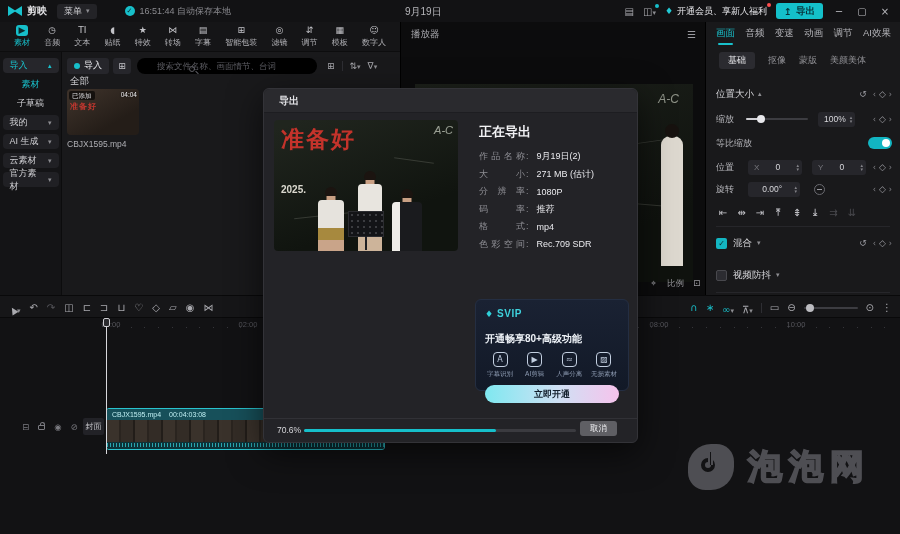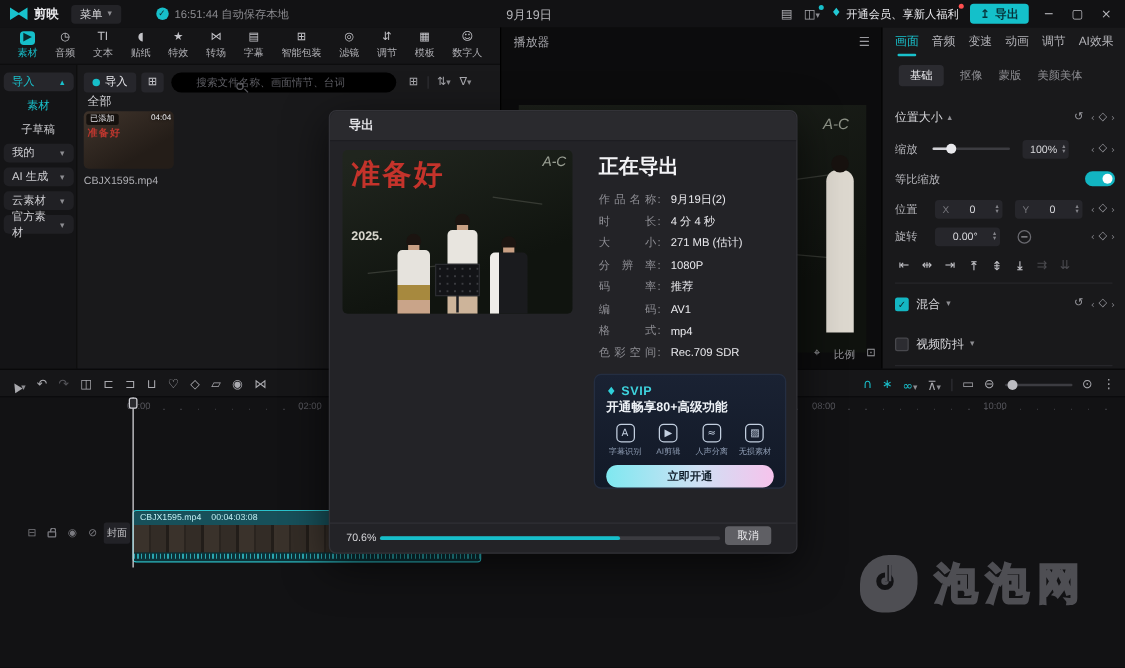--- a/index.html
+++ b/index.html
@@ -151,32 +151,32 @@
   .pv-ac{position:absolute;right:5px;top:4px;color:rgba(225,230,215,.65);font-size:11px;font-style:italic;}
   .pv-year{position:absolute;left:7px;top:64px;color:rgba(238,236,226,.9);font-size:10px;font-weight:bold;}
   .fig{position:absolute;bottom:0;}
   .fig .head{position:absolute;left:50%;transform:translateX(-50%);top:0;width:12px;height:12px;border-radius:50%;background:#1b1410;}
   .fig .skin{position:absolute;left:50%;transform:translateX(-50%);top:9px;width:9px;height:5px;background:#c9a084;}
   .fig .body{position:absolute;left:0;right:0;top:13px;bottom:0;border-radius:4px 4px 0 0;}
   .stand{position:absolute;left:74px;bottom:14px;width:36px;height:26px;background:#131417;border:1px solid #2b2c30;
     background-image:radial-gradient(#3b3c40 1px,transparent 1px);background-size:6px 6px;}
   .stand::after{content:"";position:absolute;left:16px;bottom:-14px;width:2px;height:14px;background:#1e1f23;}
   .dlg-right{position:absolute;left:215px;top:34px;width:150px;}
-  .status-title{color:#f2f2f5;font-size:16px;font-weight:bold;margin-bottom:9px;}
+  .status-title{color:#f2f2f5;font-size:13px;font-weight:bold;margin-bottom:9px;}
   .info-row{display:flex;align-items:center;margin-bottom:4.5px;font-size:9px;}
   .ilw{color:#8e8e94;}
   .jl{display:inline-block;width:46px;text-align:justify;text-align-last:justify;}
   .ilw::after{content:":";margin-left:1px;}
   .ival{color:#e9e9ed;margin-left:8px;white-space:nowrap;}
   .svip-card{position:absolute;left:211px;top:210px;width:154px;height:92px;border-radius:6px;
     background:linear-gradient(180deg,#1a2233,#121927);border:1px solid #242e42;padding:8px 9px;}
   .svip-row1{display:flex;align-items:center;gap:4px;}
   .svip-dia{color:#2fd0da;font-size:9px;}
   .svip-badge{color:#3ed2dd;font-size:10px;font-weight:bold;letter-spacing:.5px;}
-  .svip-head{color:#eef2f7;font-size:10px;font-weight:bold;margin-top:0;white-space:nowrap;}
+  .svip-head{color:#eef2f7;font-size:10px;font-weight:bold;margin-top:13px;white-space:nowrap;}
   .feat-row{display:flex;justify-content:space-between;margin-top:6px;}
   .feat{display:flex;flex-direction:column;align-items:center;width:30px;}
   .feat-ic{width:15px;height:15px;border:1px solid #c3cfe0;border-radius:4px;color:#c3cfe0;font-size:8px;
     display:flex;align-items:center;justify-content:center;}
   .feat-lb{color:#8e9cb3;font-size:6.5px;margin-top:3px;white-space:nowrap;}
   .cta{margin-top:6px;height:18px;border-radius:9px;background:linear-gradient(90deg,#7fe8f0,#cfe0f4 55%,#f6c3ec);
     color:#13202d;font-size:9px;font-weight:bold;display:flex;align-items:center;justify-content:center;}
   .dlg-div{position:absolute;left:0;right:0;top:329px;height:1px;background:#313136;}
   .pct{position:absolute;left:13px;top:336px;color:#d6d6da;font-size:8.5px;}
   .ptrack{position:absolute;left:40px;top:340px;width:272px;height:3px;border-radius:2px;background:#3b3b40;}
@@ -576,40 +576,32 @@
     <span class="stand"></span>
   </div>
 
   <div class="dlg-right">
     <div class="status-title">正在导出</div>
     <div class="info-row">
         <span class="ilw"><span class="jl">作品名称</span></span>
         <span class="ival">9月19日(2)</span>
       </div>
     <div class="info-row">
-        <span class="ilw"><span class="jl">时长</span></span>
-        <span class="ival">4 分 4 秒</span>
-      </div>
-    <div class="info-row">
         <span class="ilw"><span class="jl">大小</span></span>
         <span class="ival">271 MB (估计)</span>
       </div>
     <div class="info-row">
         <span class="ilw"><span class="jl">分辨率</span></span>
         <span class="ival">1080P</span>
       </div>
     <div class="info-row">
         <span class="ilw"><span class="jl">码率</span></span>
         <span class="ival">推荐</span>
       </div>
     <div class="info-row">
-        <span class="ilw"><span class="jl">编码</span></span>
-        <span class="ival">AV1</span>
-      </div>
-    <div class="info-row">
         <span class="ilw"><span class="jl">格式</span></span>
         <span class="ival">mp4</span>
       </div>
     <div class="info-row">
         <span class="ilw"><span class="jl">色彩空间</span></span>
         <span class="ival">Rec.709 SDR</span>
       </div>
   </div>
 
   <div class="svip-card">

